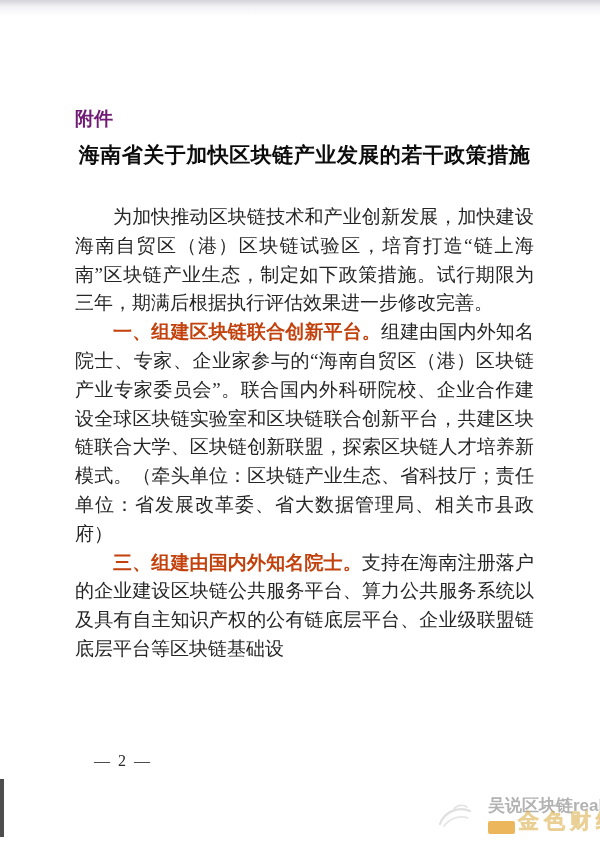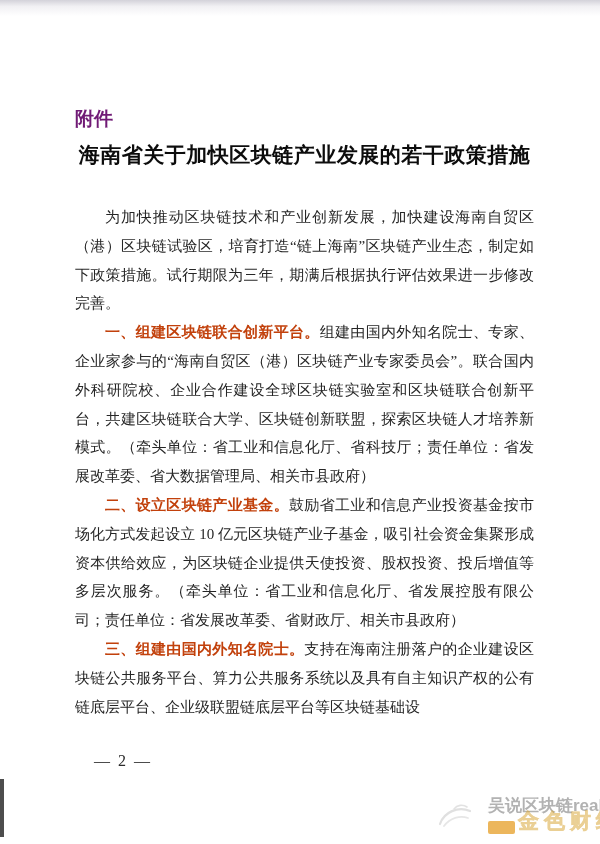--- a/index.html
+++ b/index.html
@@ -37,21 +37,21 @@
   .doc-title {
     margin:9px 0 0 0;
     text-align:center;
     font-family:"Liberation Sans", sans-serif;
     font-size:21px; font-weight:bold; color:#0c0c0c;
     letter-spacing:0.5px;
   }
   .body-text { margin-top:34px; }
   .para {
     margin:0;
-    font-size:15px; line-height:28.8px;
+    font-size:19px; line-height:28.8px;
     text-align:justify; text-indent:2em;
     color:#262626;
   }
   .sec-head {
     font-family:"Liberation Sans", sans-serif;
     font-weight:bold; color:#c2410c;
   }
   .page-num {
     position:absolute; left:94px; top:752px;
     font-size:16px; color:#2b2b2b;
@@ -93,23 +93,22 @@
   <div class="scan-edge-left"></div>
 
   <div class="content">
     <div class="attachment">附件</div>
 
     <h1 class="doc-title">海南省关于加快区块链产业发展的若干政策措施</h1>
 
     <div class="body-text">
       <p class="para">为加快推动区块链技术和产业创新发展，加快建设海南自贸区（港）区块链试验区，培育打造“链上海南”区块链产业生态，制定如下政策措施。试行期限为三年，期满后根据执行评估效果进一步修改完善。</p>
 
-      <p class="para"><span class="sec-head">一、组建区块链联合创新平台。</span><span>组建由国内外知名院士、专家、企业家参与的“海南自贸区（港）区块链产业专家委员会”。联合国内外科研院校、企业合作建设全球区块链实验室和区块链联合创新平台，共建区块链联合大学、区块链创新联盟，探索区块链人才培养新模式。（牵头单位：省工业和信息化厅、省科技厅；责任单位：省发展改革委、省大数据管理局、相关市县政府）</span></p>
+      <p class="para"><span class="sec-head">一、组建区块链联合创新平台。</span><span>组建由国内外知名院士、专家、企业家参与的“海南自贸区（港）区块链产业专家委员会”。联合国内外科研院校、企业合作建设全球区块链实验室和区块链联合创新平台，共建区块链联合大学、区块链创新联盟，探索区块链人才培养新模式。（牵头单位：区块链产业生态、省科技厅；责任单位：省发展改革委、省大数据管理局、相关市县政府）</span></p>
 
-      <p class="para"><span class="sec-head">二、设立区块链产业基金。</span><span>鼓励省工业和信息产业投资基金按市场化方式发起设立 10 亿元区块链产业子基金，吸引社会资金集聚形成资本供给效应，为区块链企业提供天使投资、股权投资、投后增值等多层次服务。（牵头单位：省工业和信息化厅、省发展控股有限公司；责任单位：省发展改革委、省财政厅、相关市县政府）</span></p>
 
       <p class="para"><span class="sec-head">三、组建由国内外知名院士。</span><span>支持在海南注册落户的企业建设区块链公共服务平台、算力公共服务系统以及具有自主知识产权的公有链底层平台、企业级联盟链底层平台等区块链基础设</span></p>
     </div>
   </div>
 
   <div class="page-num">— 2 —</div>
 
   <div class="watermark">
     <span class="wm-bird">
       <svg width="42" height="32" viewBox="0 0 42 32" xmlns="http://www.w3.org/2000/svg">

